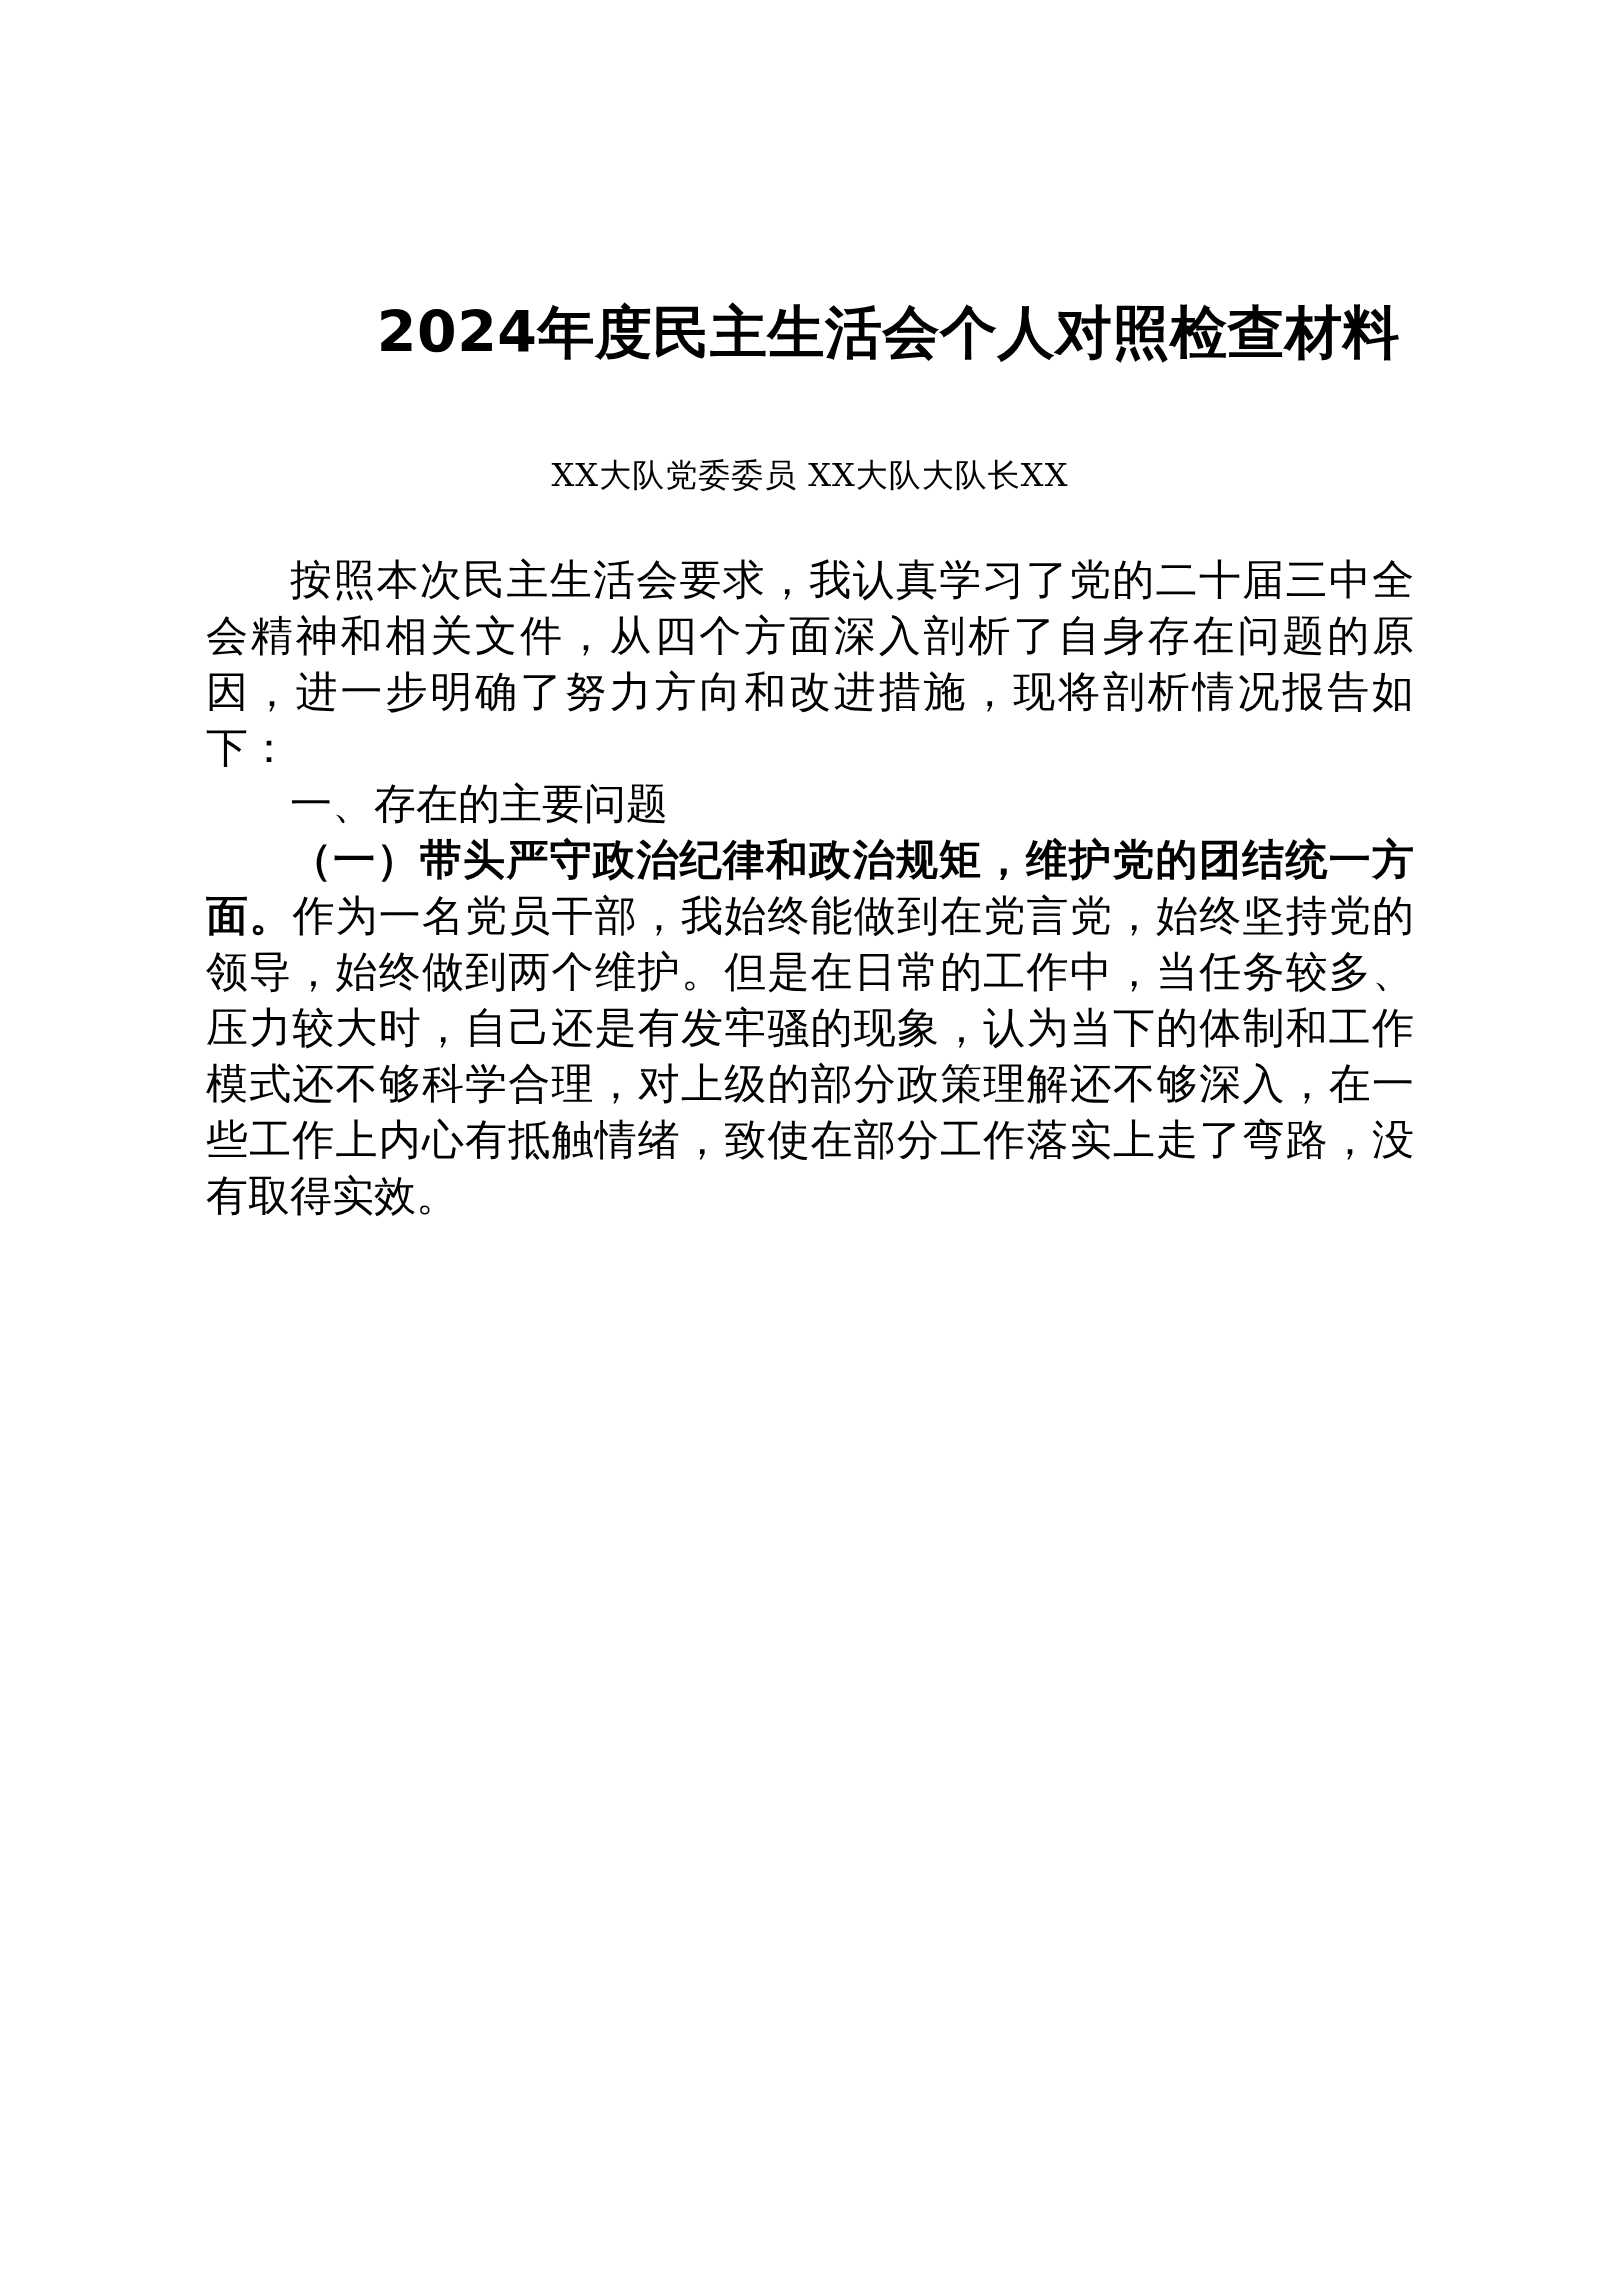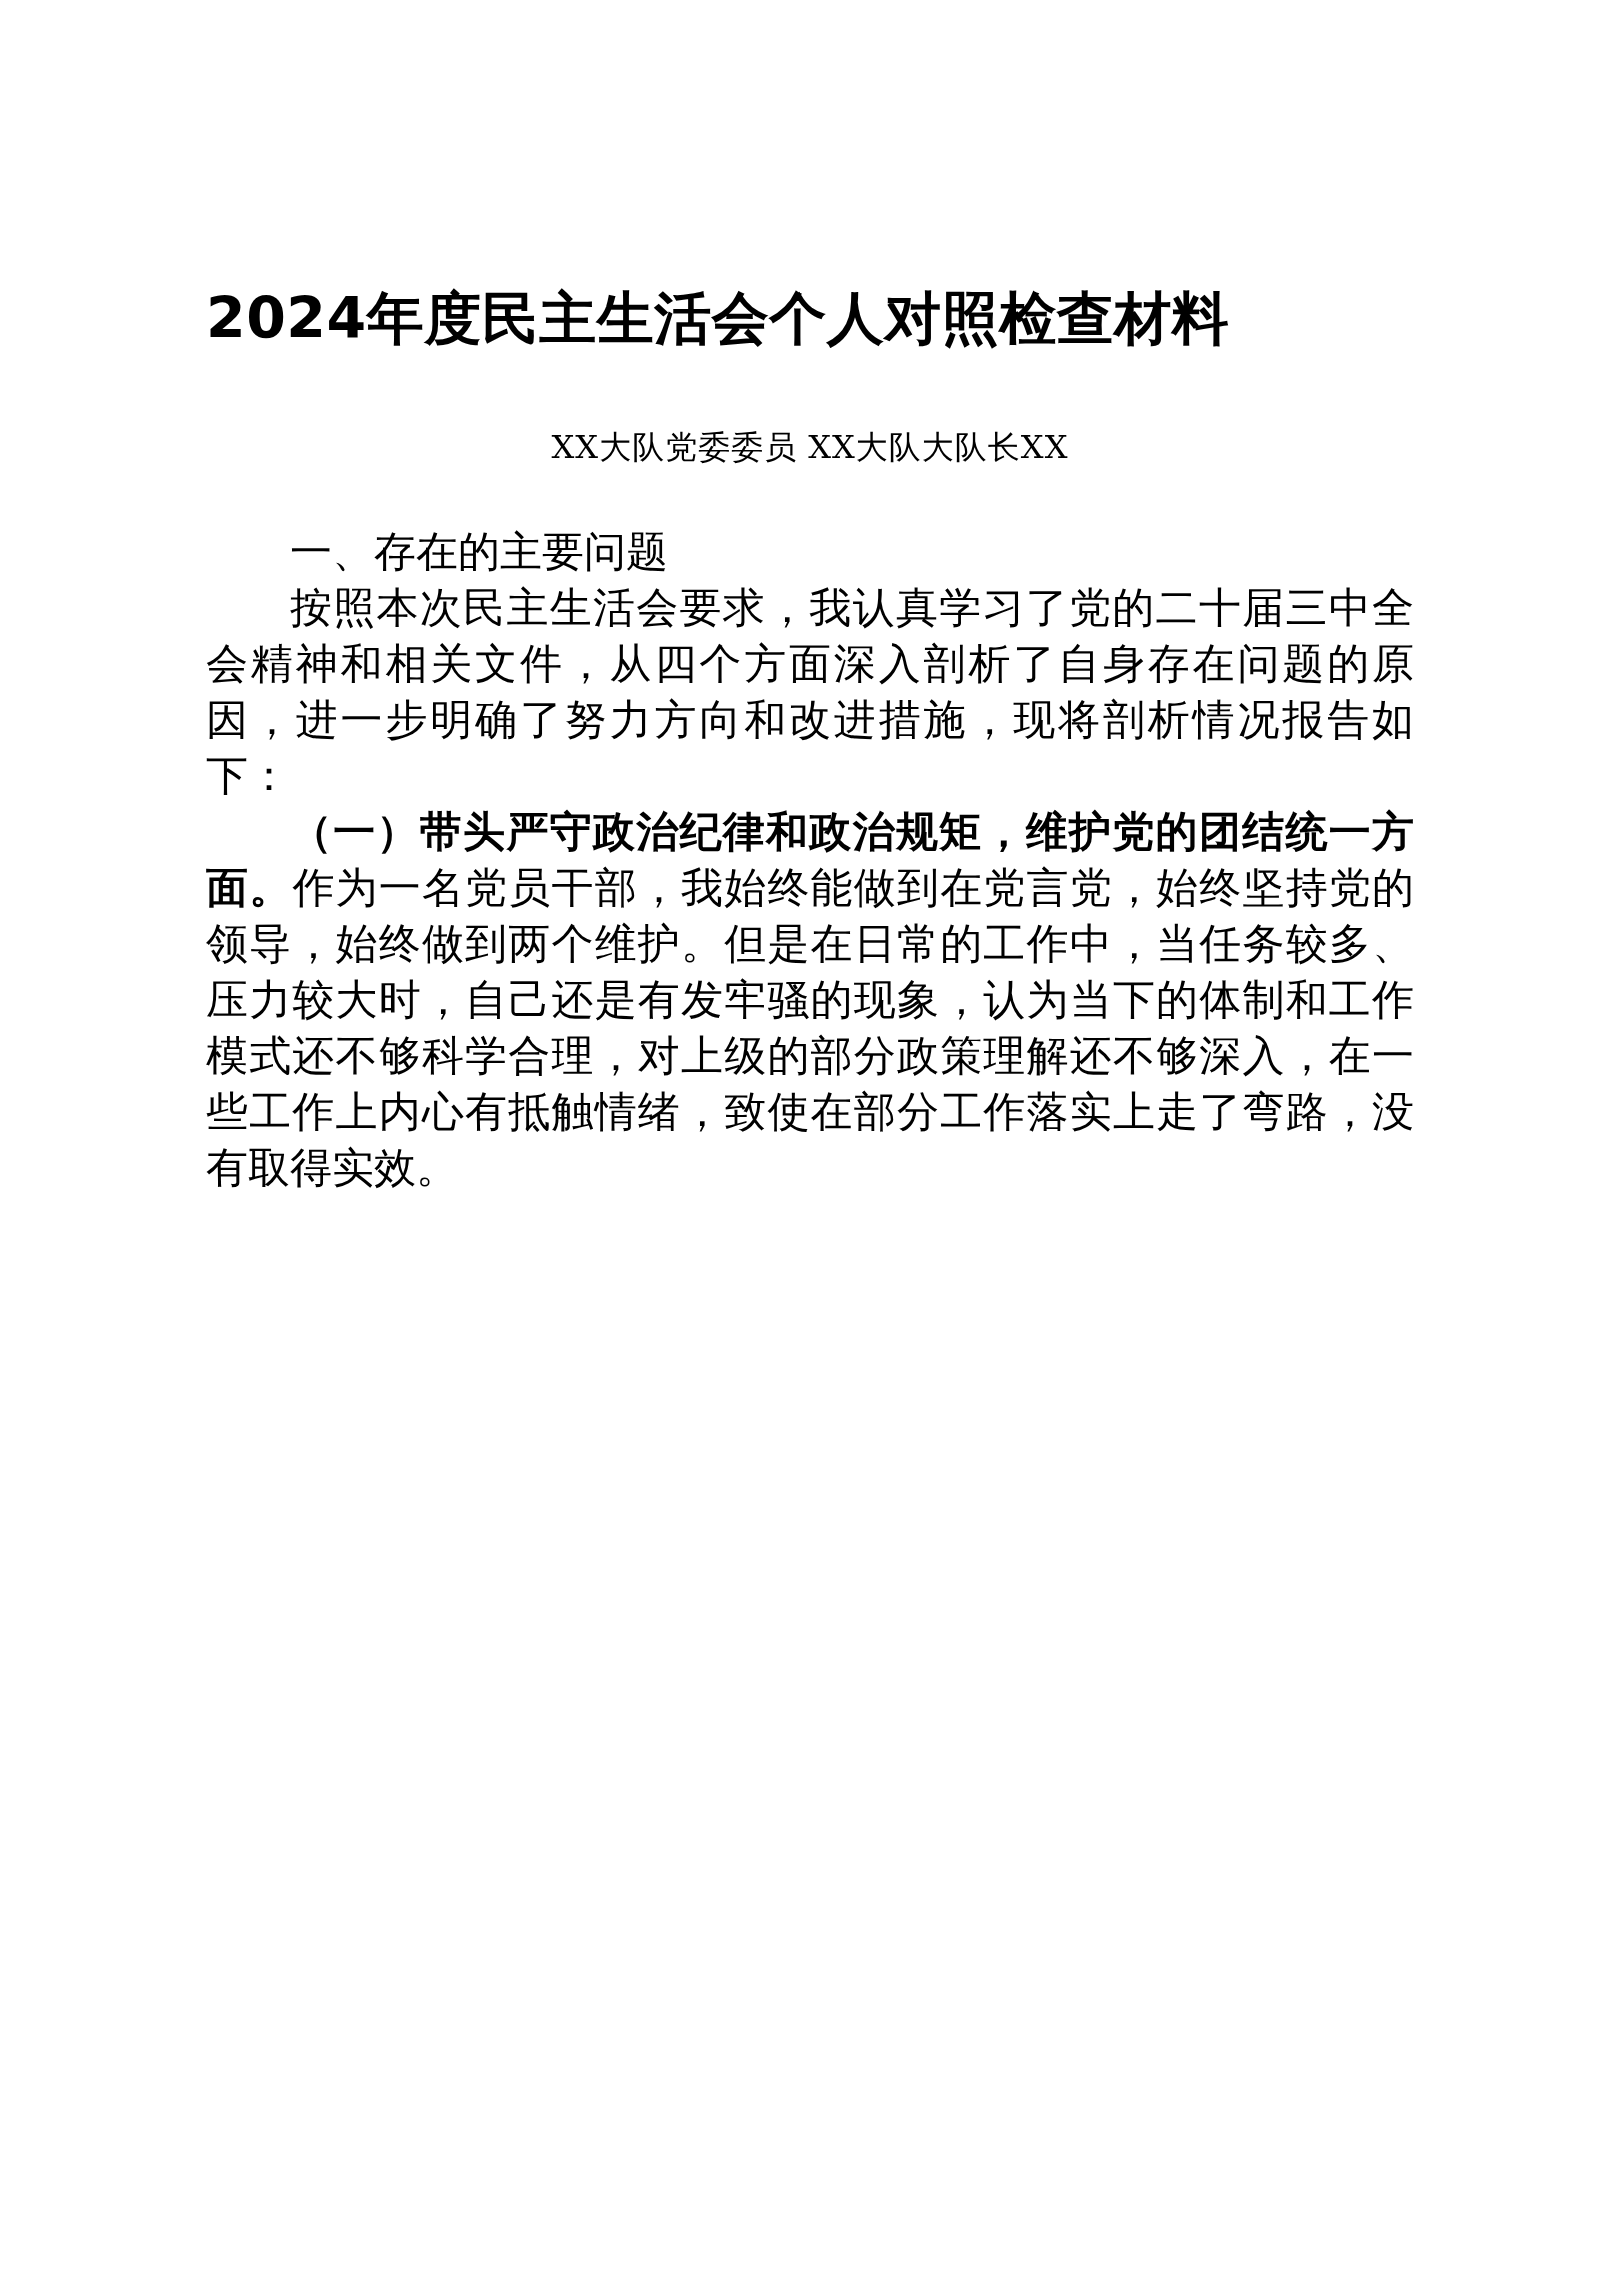--- a/index.html
+++ b/index.html
@@ -21,23 +21,23 @@
     position: relative;
     width: 1620px;
     height: 2293px;
     background: #ffffff;
     box-sizing: border-box;
     padding: 0 206px 0 206px;
   }
 
   
   .doc-title {
-    margin: 0;
+    margin: 14px;
     padding-top: 284px;
-    text-align: left;
+    text-align: right;
     font-family: "DejaVu Sans", "Liberation Sans", sans-serif;
     font-weight: 700;
     font-size: 57px;
     line-height: 69px;
     letter-spacing: 0.5px;
     color: #000;
     white-space: nowrap;
   }
 
   
@@ -89,26 +89,26 @@
 <body>
 
 <div class="page">
 
   <h1 class="doc-title">2024年度民主生活会个人对照检查材料</h1>
 
   <div class="doc-subtitle">XX大队党委委员 XX大队大队长XX</div>
 
   <div class="body-block">
 
+    <p class="para">
+      <span>按照本次民主生活会要求，我认真学习了党的二十届三中全会精神和相关文件，从四个方面深入剖析了自身存在问题的原因，进一步明确了努力方向和改进措施，现将剖析情况报告如下：</span>
+    </p>
+
     <p class="para nowrap-heading">
       <span>一、存在的主要问题</span>
-    </p>
-
-    <p class="para">
-      <span>按照本次民主生活会要求，我认真学习了党的二十届三中全会精神和相关文件，从四个方面深入剖析了自身存在问题的原因，进一步明确了努力方向和改进措施，现将剖析情况报告如下：</span>
     </p>
 
     <p class="para">
       <span class="lead">（一）带头严守政治纪律和政治规矩，维护党的团结统一方面。</span><span>作为一名党员干部，我始终能做到在党言党，始终坚持党的领导，始终做到两个维护。但是在日常的工作中，当任务较多、压力较大时，自己还是有发牢骚的现象，认为当下的体制和工作模式还不够科学合理，对上级的部分政策理解还不够深入，在一些工作上内心有抵触情绪，致使在部分工作落实上走了弯路，没有取得实效。</span>
     </p>
 
 
 
 
   </div>

